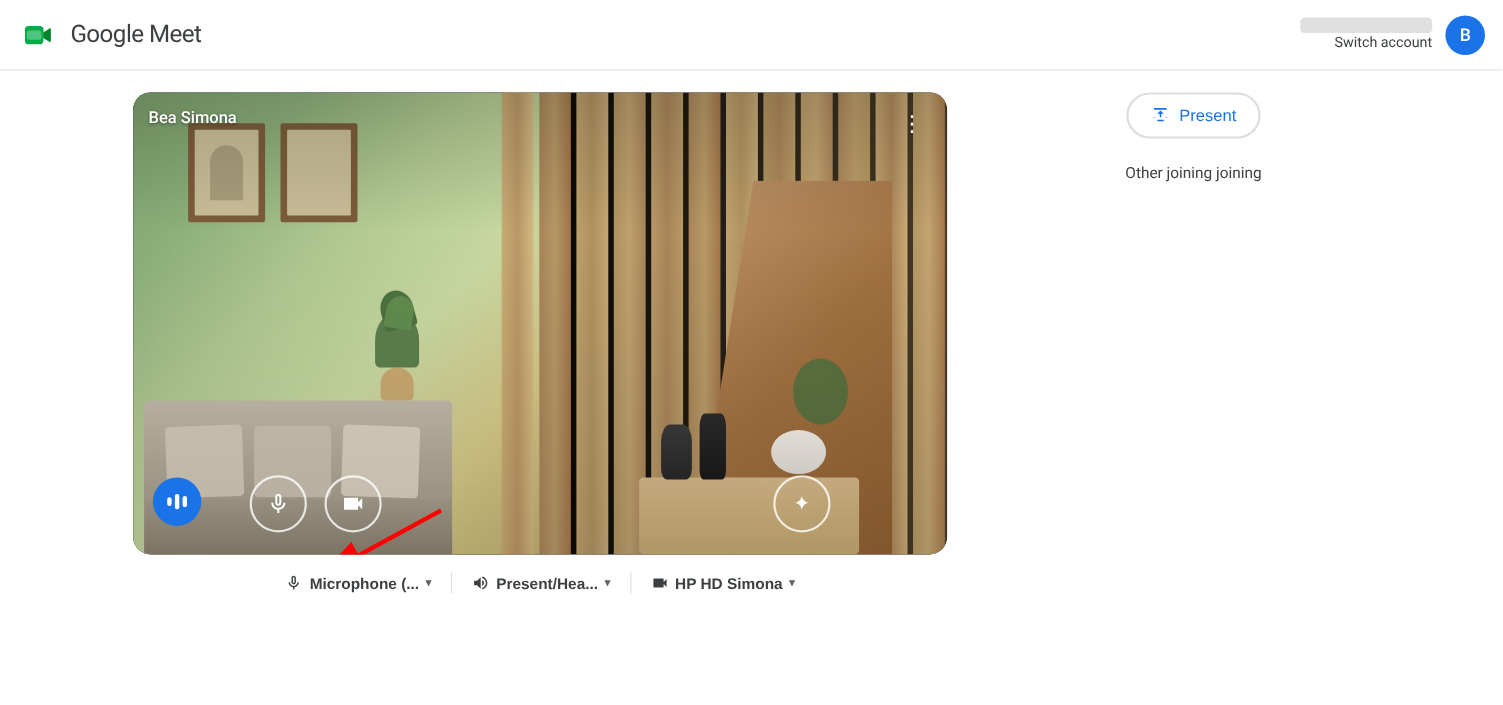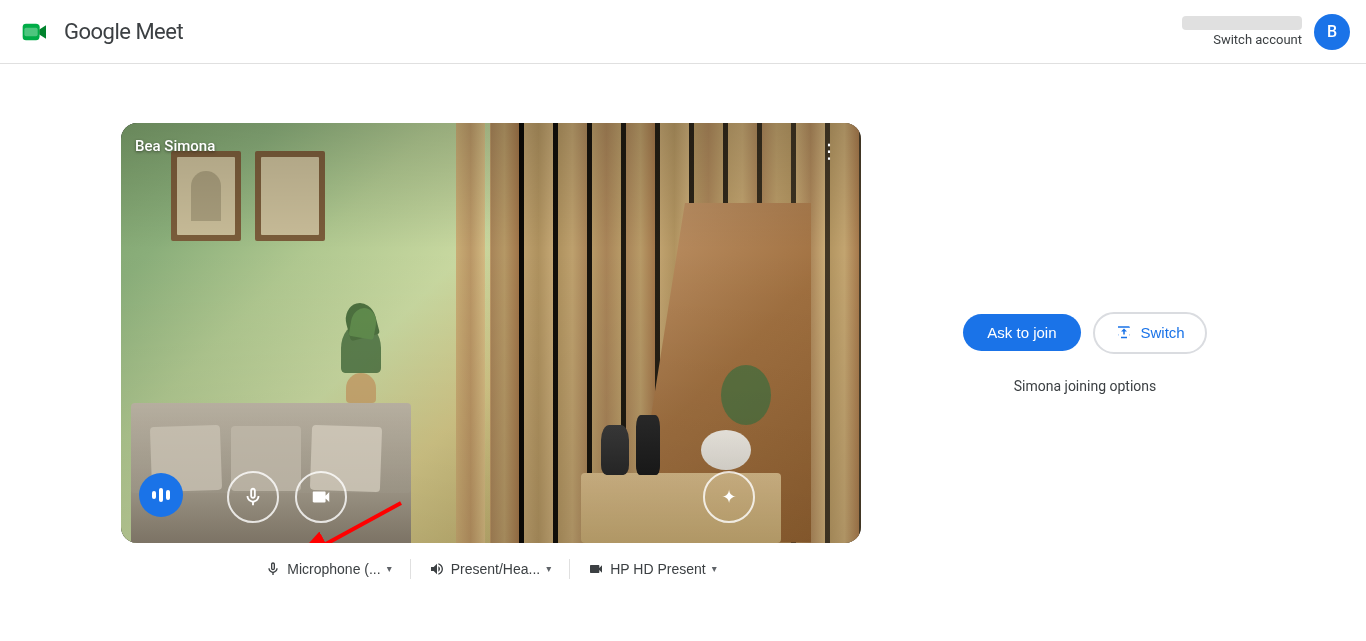--- a/index.html
+++ b/index.html
@@ -70,21 +70,20 @@
       justify-content: center;
       font-size: 16px;
       font-weight: 500;
       cursor: pointer;
     }
 
     
     .main-content {
       display: flex;
       flex-direction: row;
-      align-items: center;
       justify-content: center;
       gap: 64px;
       padding: 20px 40px;
       height: calc(641px - 64px);
     }
 
     
     .video-container {
       position: relative;
       width: 740px;
@@ -199,20 +198,21 @@
       display: flex;
       align-items: center;
       gap: 6px;
       padding: 6px 10px;
       border: none;
       background: transparent;
       cursor: pointer;
       font-size: 14px;
       color: #3c4043;
       border-radius: 4px;
+      font-weight: bold;
     }
     .device-chevron {
       font-size: 10px;
       color: #5f6368;
     }
     .device-separator {
       width: 1px;
       height: 20px;
       background: #e0e0e0;
       margin: 0 4px;
@@ -460,37 +460,36 @@
         <span>Present/Hea...</span>
         <span class="device-chevron">▾</span>
       </button>
 
       <div class="device-separator"></div>
 
       <button class="device-btn">
         <svg width="16" height="16" viewBox="0 0 24 24" fill="#3c4043">
           <path d="M17 10.5V7c0-.55-.45-1-1-1H4c-.55 0-1 .45-1 1v10c0 .55.45 1 1 1h12c.55 0 1-.45 1-1v-3.5l4 4v-11l-4 4z"></path>
         </svg>
-        <span>HP HD Present</span>
+        <span>HP HD Simona</span>
         <span class="device-chevron">▾</span>
       </button>
     </div>
 
   </div>
 
   <div class="right-panel">
 
     <div class="join-buttons">
-      <button class="ask-join-btn">Ask to join</button>
       <button class="present-btn">
         <svg width="18" height="18" viewBox="0 0 24 24" fill="#1a73e8">
           <path d="M20 3H4v10c0 1.1.9 2 2 2h6v2H8v2h8v-2h-4v-2h6c1.1 0 2-.9 2-2V5c0-1.1-.9-2-2-2zm0 12H4V5h16v10z"></path>
           <path d="M12 6l-4 4h3v4h2v-4h3z"></path>
         </svg>
-        <span>Switch</span>
+        <span>Present</span>
       </button>
     </div>
 
-    <p class="other-options-text">Simona joining options</p>
+    <p class="other-options-text">Other joining joining</p>
 
   </div>
 
 </div>
 
 </body></html>

